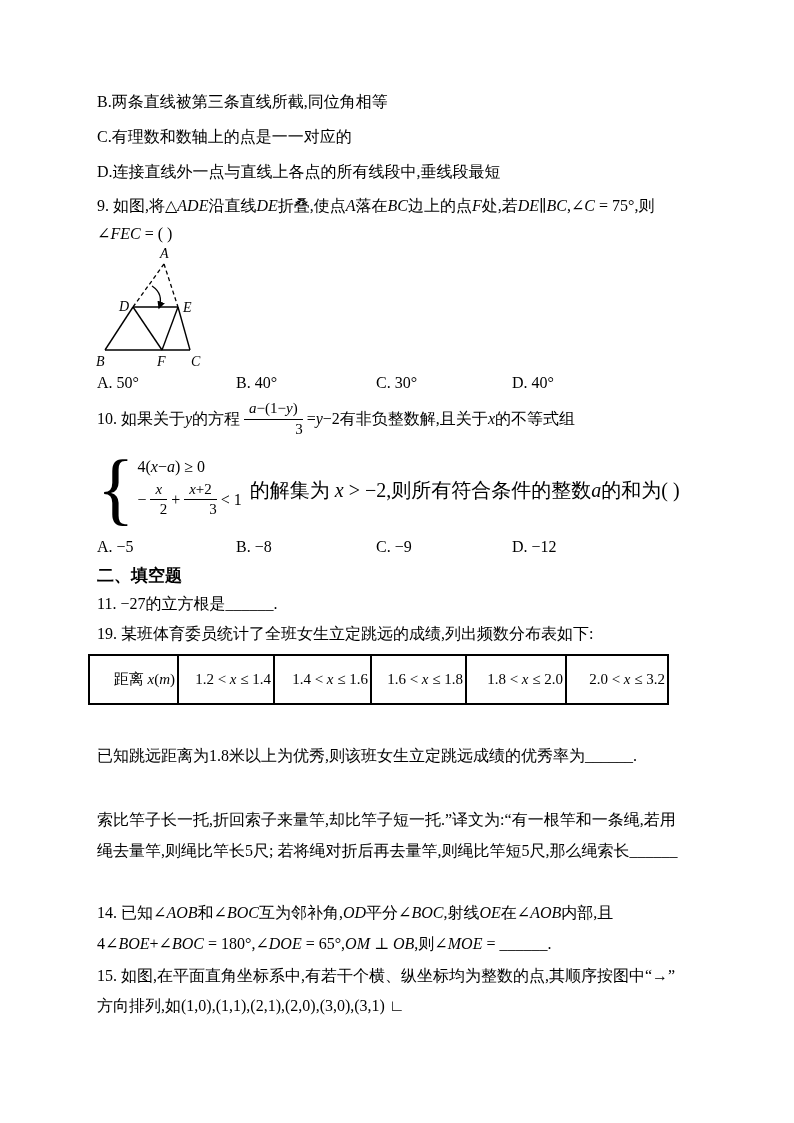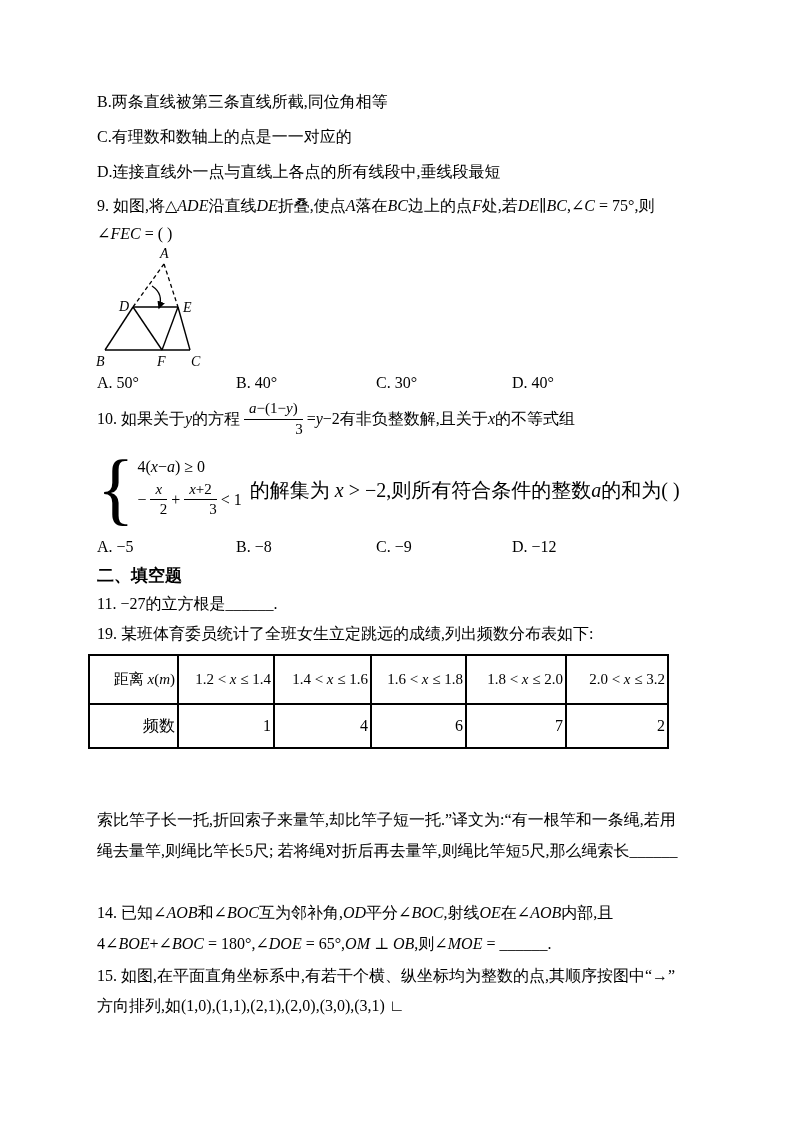--- a/index.html
+++ b/index.html
@@ -141,31 +141,24 @@
     </colgroup>
     <tbody>
         <tr class="r1">
       <td><span>距离 </span><span class="it">x</span><span>(</span><span class="it">m</span><span>)</span></td>
       <td><span>1.2 &lt; </span><span class="it">x</span><span> ≤ 1.4</span></td>
       <td><span>1.4 &lt; </span><span class="it">x</span><span> ≤ 1.6</span></td>
       <td><span>1.6 &lt; </span><span class="it">x</span><span> ≤ 1.8</span></td>
       <td><span>1.8 &lt; </span><span class="it">x</span><span> ≤ 2.0</span></td>
       <td><span>2.0 &lt; </span><span class="it">x</span><span> ≤ 3.2</span></td>
     </tr>
-    <tr class="r2">
-      <td>频数</td>
-      <td>1</td>
-      <td>4</td>
-      <td>6</td>
-      <td>7</td>
-      <td>2</td>
-    </tr>
   </tbody>
     </table>
 
+  <div class="tline" style="top:746px">已知跳远距离为1.8米以上为优秀,则该班女生立定跳远成绩的优秀率为______.</div>
 
   <div class="tline" style="top:810px">索比竿子长一托,折回索子来量竿,却比竿子短一托.”译文为:“有一根竿和一条绳,若用</div>
   <div class="tline" style="top:841px">绳去量竿,则绳比竿长5尺; 若将绳对折后再去量竿,则绳比竿短5尺,那么绳索长______</div>
 
   <div class="tline" style="top:903px"><span>14. 已知∠</span><span class="it">AOB</span><span>和∠</span><span class="it">BOC</span><span>互为邻补角,</span><span class="it">OD</span><span>平分∠</span><span class="it">BOC</span><span>,射线</span><span class="it">OE</span><span>在∠</span><span class="it">AOB</span><span>内部,且</span></div>
   <div class="tline" style="top:934px"><span>4∠</span><span class="it">BOE</span><span>+∠</span><span class="it">BOC</span><span> = 180°,∠</span><span class="it">DOE</span><span> = 65°,</span><span class="it">OM</span><span> ⊥ </span><span class="it">OB</span><span>,则∠</span><span class="it">MOE</span><span> = ______.</span></div>
 
   <div class="tline" style="top:966px">15. 如图,在平面直角坐标系中,有若干个横、纵坐标均为整数的点,其顺序按图中“→”</div>
   <div class="tline" style="top:996px">方向排列,如(1,0),(1,1),(2,1),(2,0),(3,0),(3,1) ∟</div>
 

